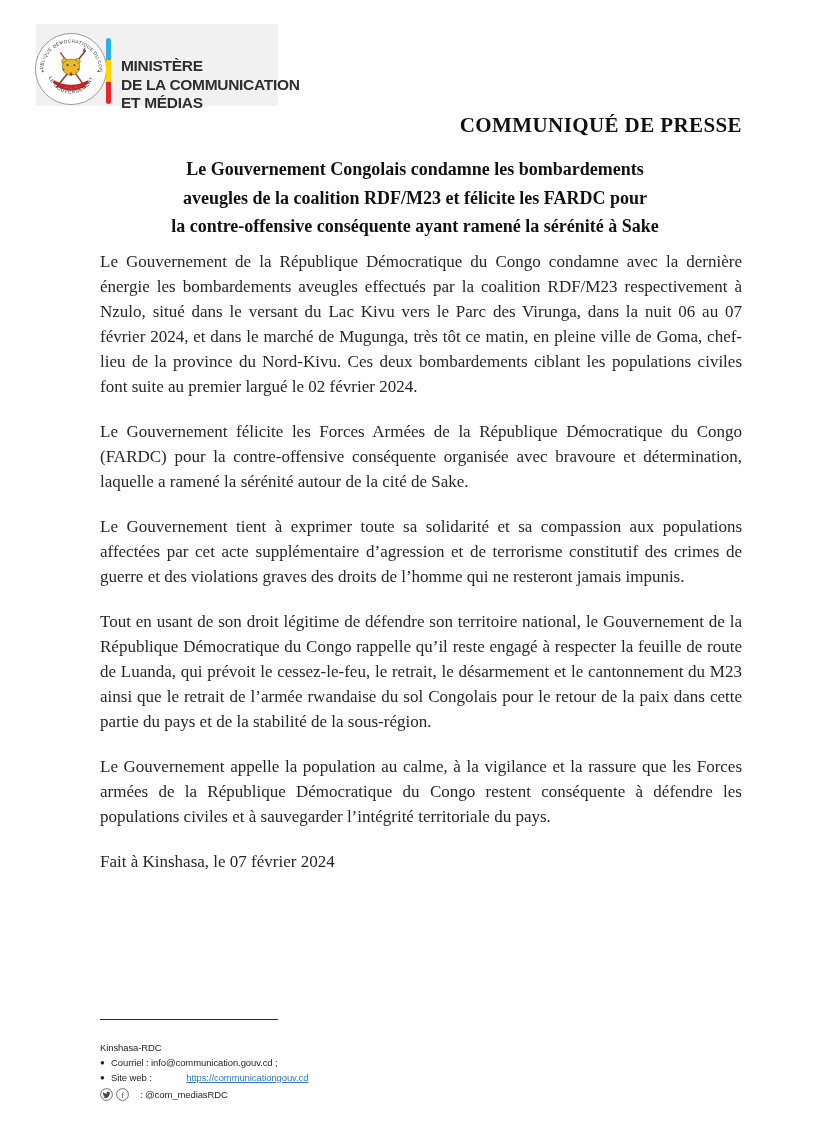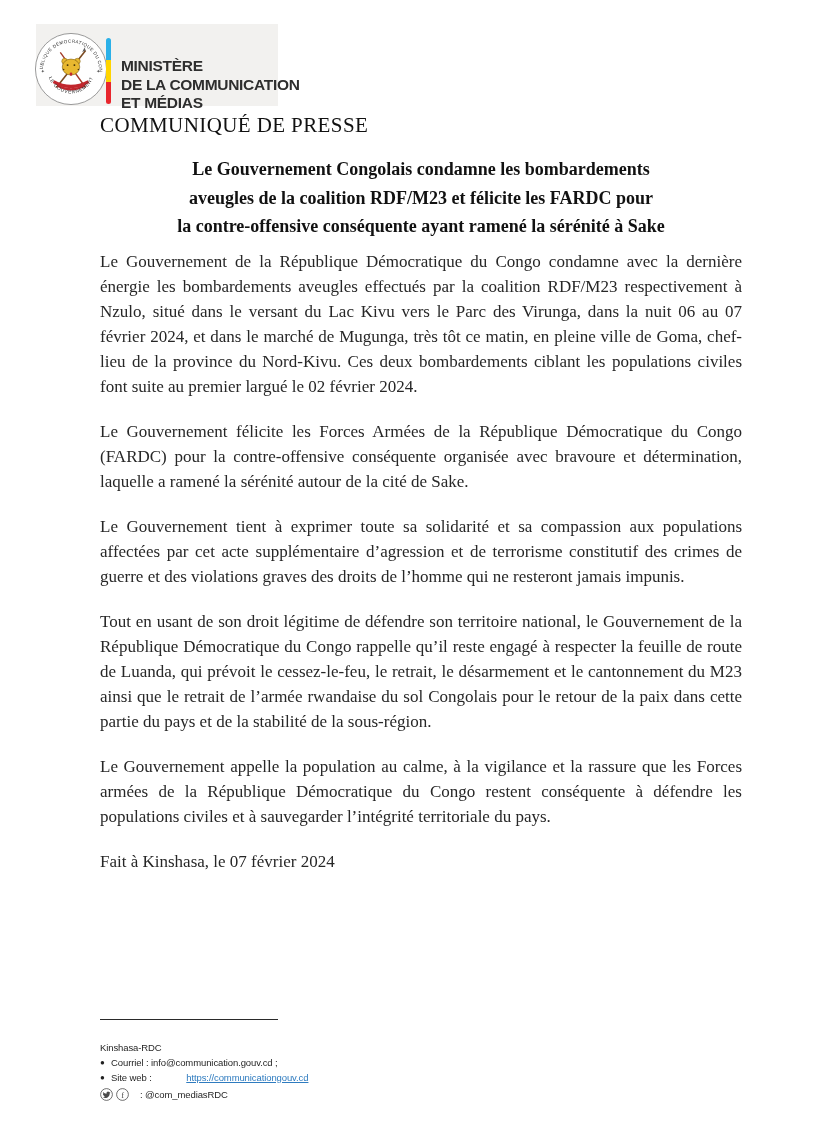--- a/index.html
+++ b/index.html
@@ -21,25 +21,25 @@
   }
   .flag-seg { flex:1; }
   .ministry-name {
     position:absolute; left:121px; top:49px;
     font-family:"Liberation Sans", sans-serif; font-weight:bold;
     font-size:15.5px; line-height:18.5px; letter-spacing:-0.3px; color:#2e2e2e;margin-top:8px;
   }
   
   .title {
     position:absolute; left:100px; top:113px; width:642px;
-    text-align:left; font-weight:normal; font-size:21px; letter-spacing:0.4px;
+    text-align:right; font-weight:bold; font-size:21px; letter-spacing:0.4px;
     color:#111;
   }
   .subtitle {
-    position:absolute; left:90px; top:155px; width:662px;
+    position:absolute; left:84px; top:155px; width:662px;
     text-align:center; font-weight:bold; font-size:18px; line-height:28.5px;
     color:#111;
   }
   
   .body-text {
     position:absolute; left:100px; top:249px; width:642px;
     font-size:17px; line-height:25px; text-align:justify; color:#272727;
   }
   .body-text p { margin-bottom:20px; }
   .signoff { margin-top:8px; text-align:left; }

